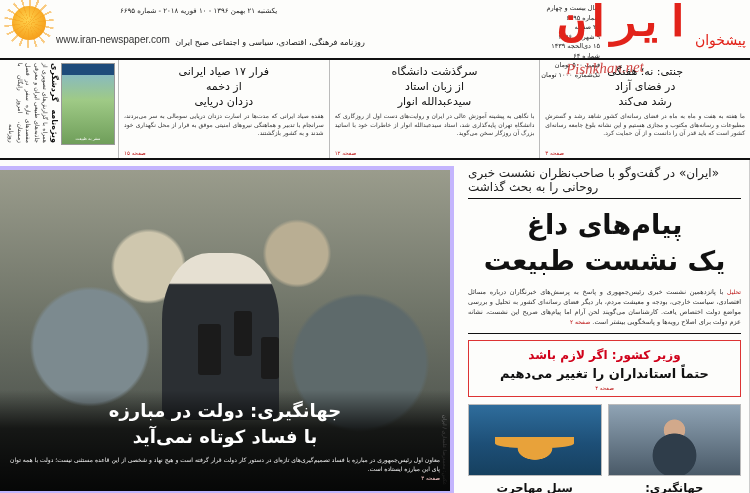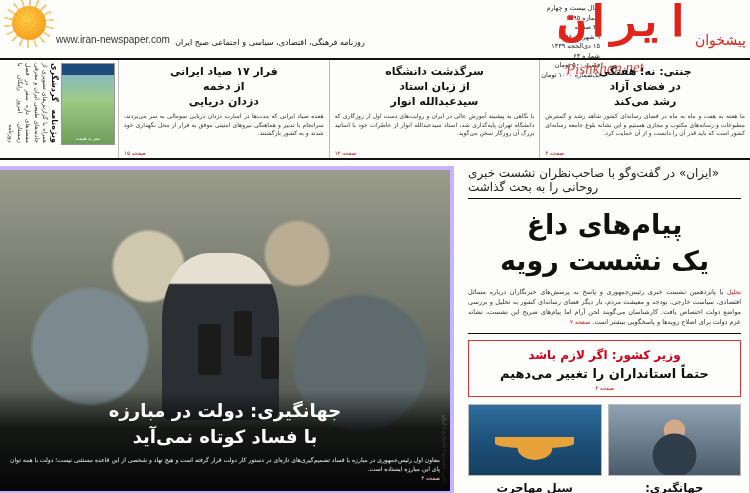--- a/index.html
+++ b/index.html
@@ -107,21 +107,21 @@
     border-left:1px solid #bbb;
     padding:4px 5px;
     box-sizing:border-box;
     position:relative;
   }
   .teaser:last-child{border-left:none;}
   .teaser h3{
     margin:0 0 3px 0;
     font-size:11px;
     line-height:15px;
-    font-weight:bold;
+    font-weight:normal;
     color:#111;
     text-align:center;
   }
   .teaser p{
     margin:0;
     font-size:6px;
     line-height:8.5px;
     color:#333;
     text-align:justify;
   }
@@ -301,20 +301,21 @@
 </style>
 </head>
 <body>
 
 <div class="page">
 
   <div class="masthead">
     <div class="sun"></div>
     <div class="site-url">www.iran-newspaper.com</div>
 
+    <div class="head-meta">یکشنبه ۲۱ بهمن ۱۳۹۶ - ۱۰ فوریه ۲۰۱۸ - شماره ۶۶۹۵</div>
     <div class="head-tagline">روزنامه فرهنگی، اقتصادی، سیاسی و اجتماعی صبح ایران</div>
 
     <div class="head-right-meta" style="white-space:pre-line;">سال بیست و چهارم
 شماره ۶۶۹۵
 ۲۰ صفحه
 ۹ شهریور ۱۳۹۶
 ۱۵ دی‌الحجه ۱۴۳۹
 شماره ۶۴
 قیمت ۵۰۰ تومان
 تک‌شماره ۱۰۰۰ تومان</div>
@@ -365,21 +366,21 @@
 
   </div>
 
   <div class="main">
 
     <div class="left-col">
       <div class="kicker">«ایران» در گفت‌وگو با صاحب‌نظران نشست خبری روحانی را به بحث گذاشت</div>
 
       <div class="headline">
         <div>پیام‌های داغ</div>
-        <div>یک نشست رویه</div>
+        <div>یک نشست طبیعت</div>
       </div>
 
       <div class="lead">
         <span class="tag">تحلیل</span>
         <span>با پانزدهمین نشست خبری رئیس‌جمهوری و پاسخ به پرسش‌های خبرنگاران درباره مسائل اقتصادی، سیاست خارجی، بودجه و معیشت مردم، بار دیگر فضای رسانه‌ای کشور به تحلیل و بررسی مواضع دولت اختصاص یافت. کارشناسان می‌گویند لحن آرام اما پیام‌های صریح این نشست، نشانه عزم دولت برای اصلاح رویه‌ها و پاسخگویی بیشتر است.</span>
         <span class="tag">صفحه ۲</span>
       </div>
 
       <div class="redbox">
         <div class="rb1">وزیر کشور: اگر لازم باشد</div>

